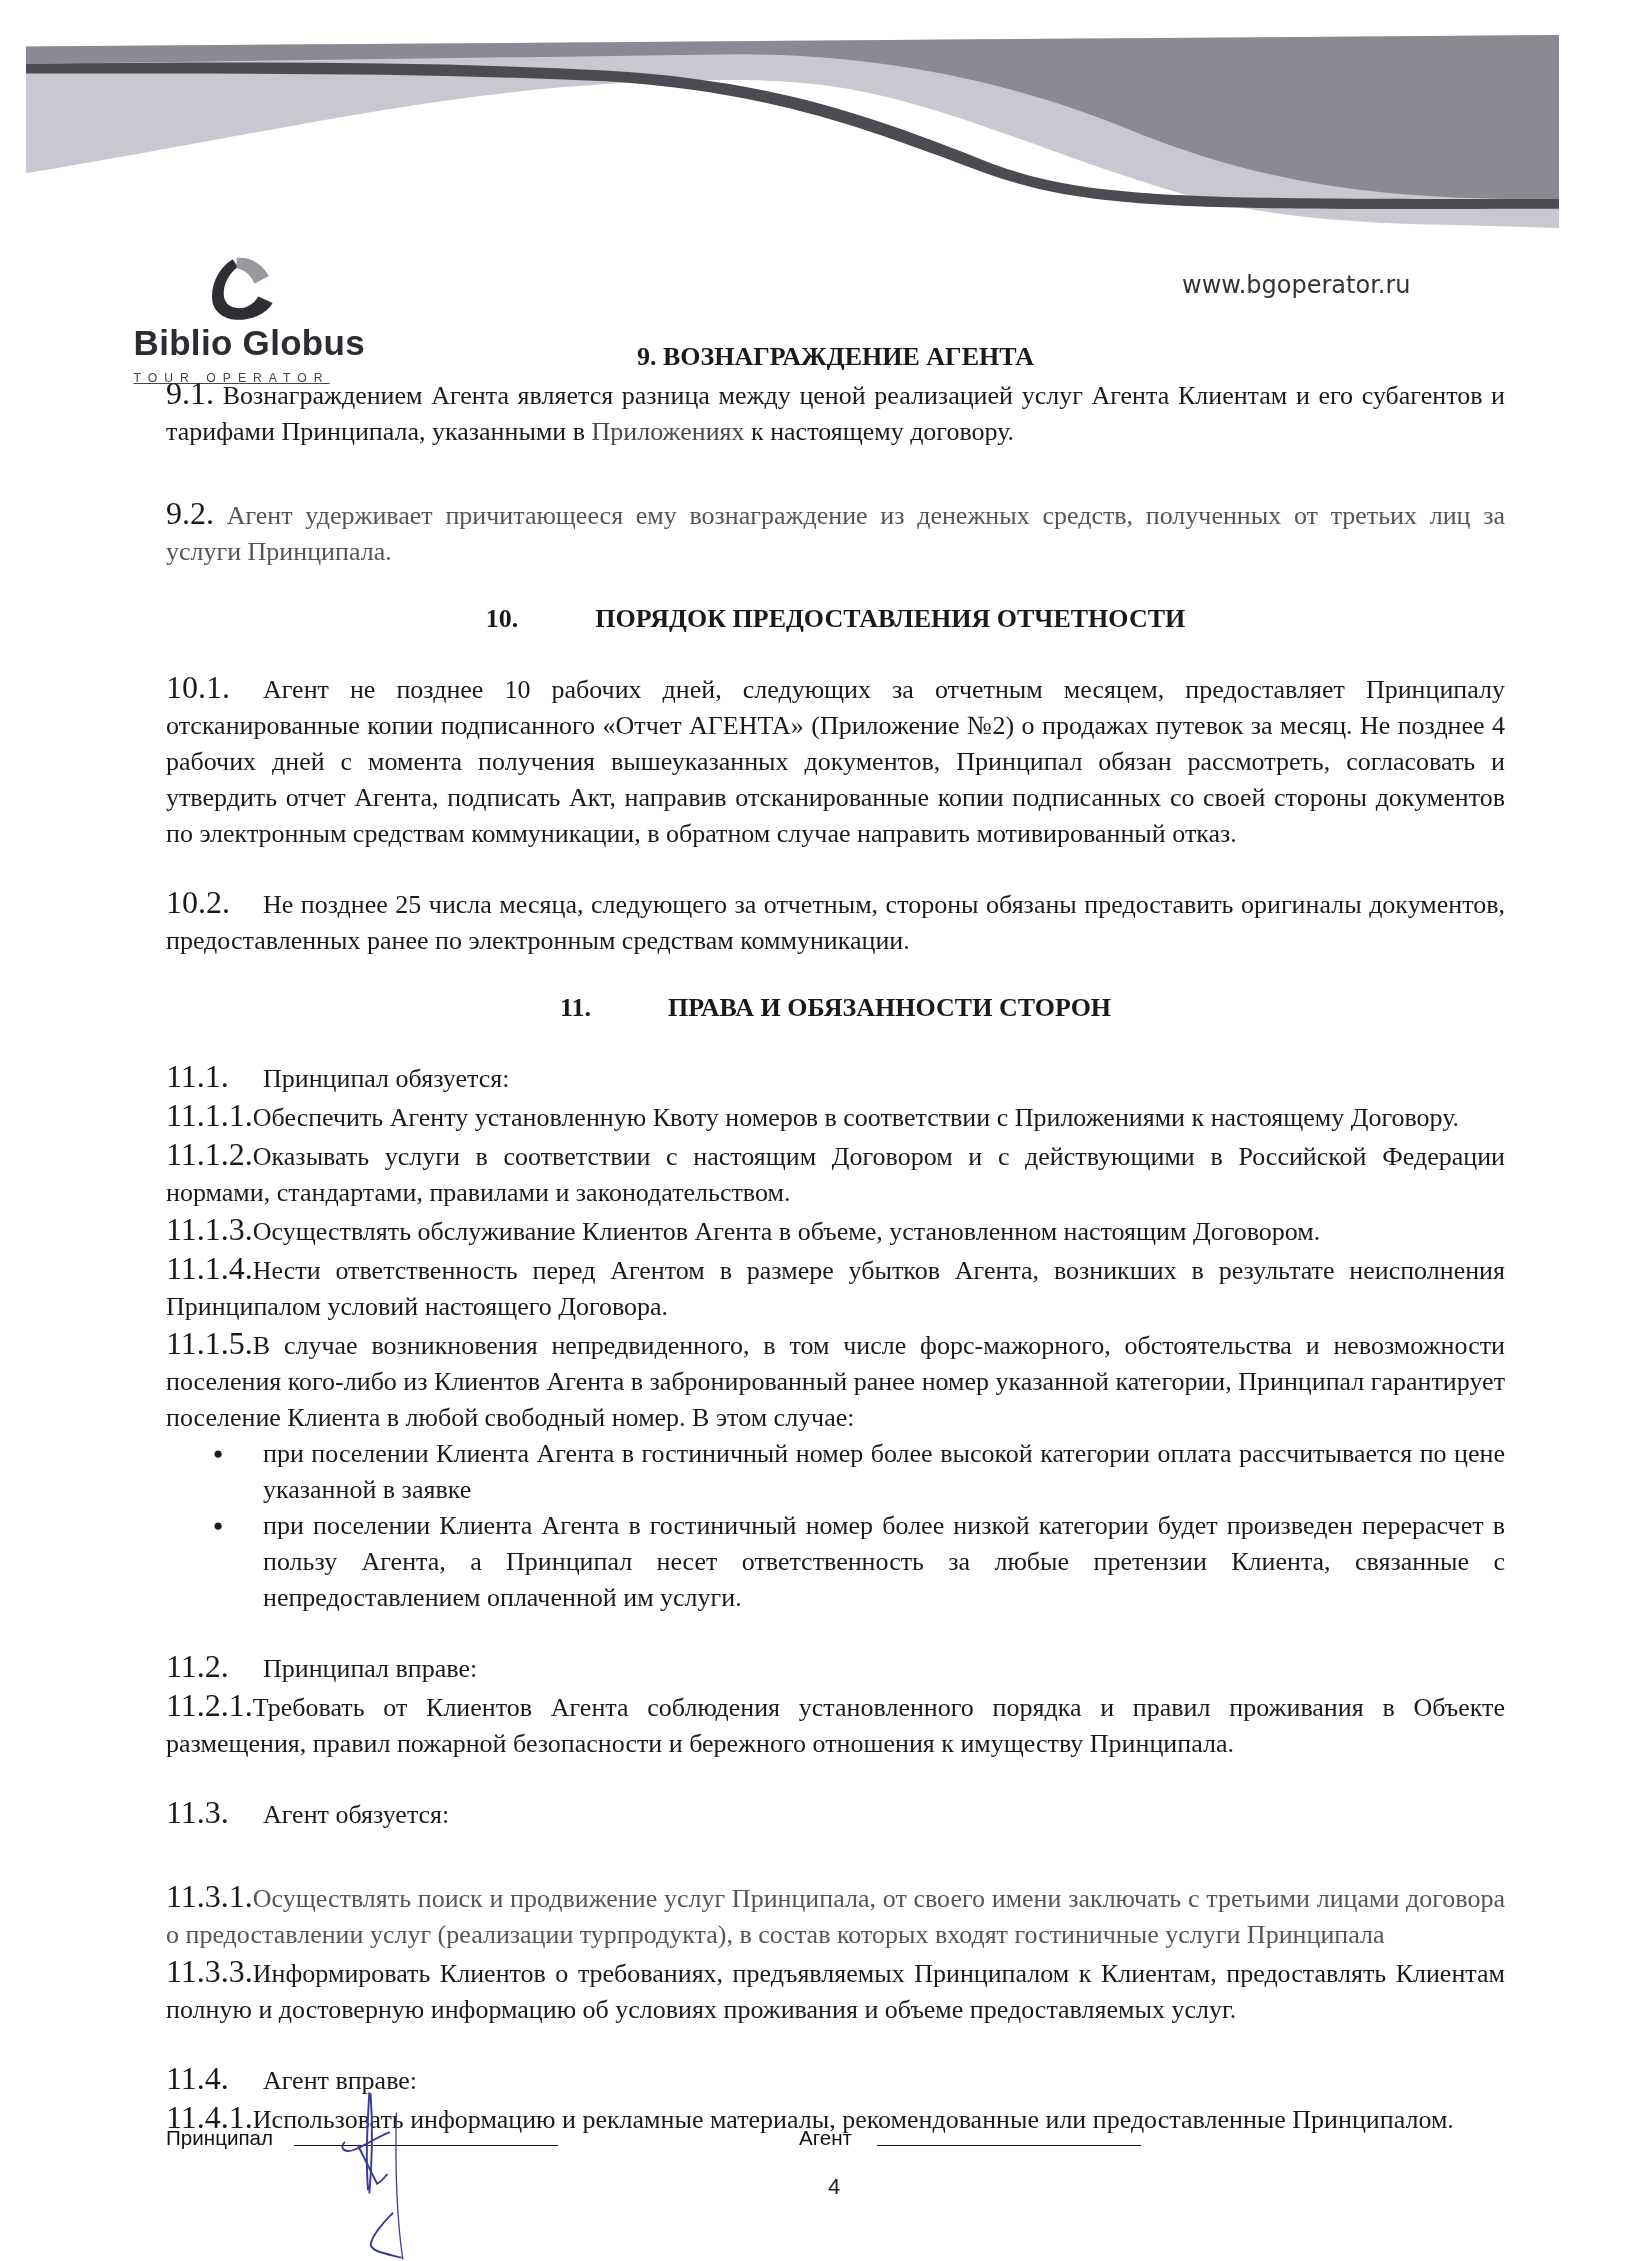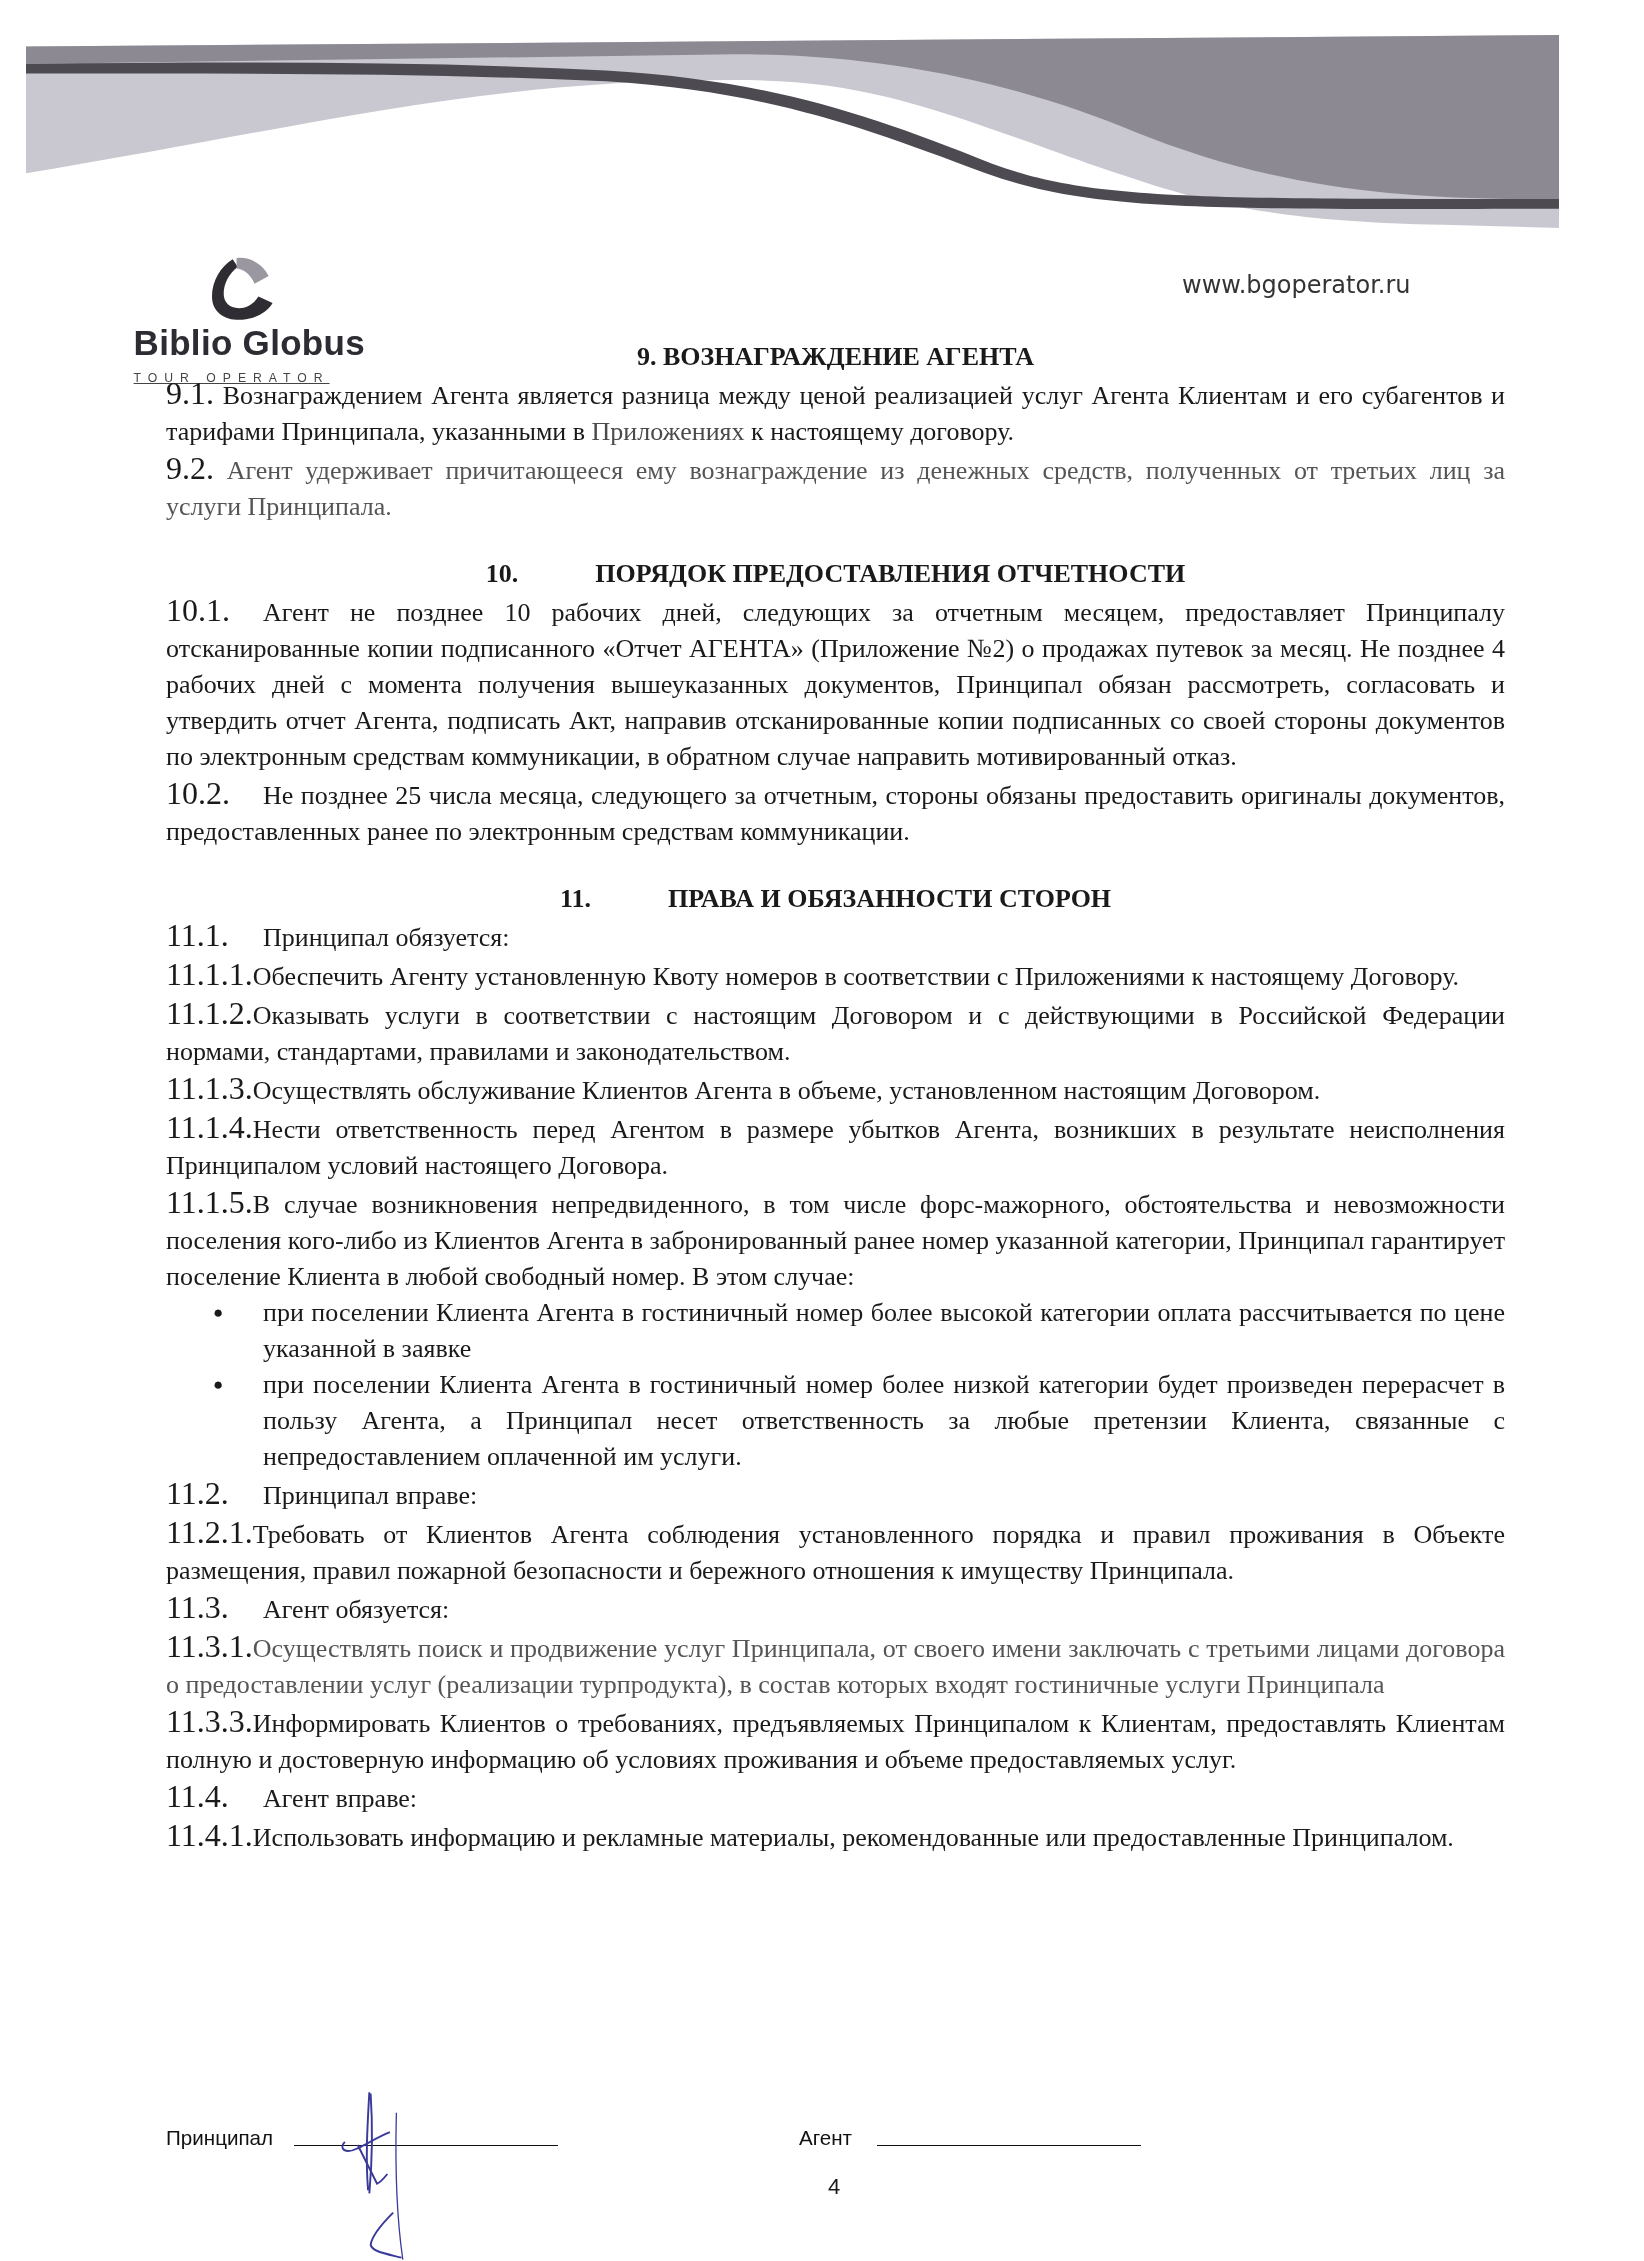--- a/index.html
+++ b/index.html
@@ -13,23 +13,23 @@
                font-size:35px; color:#2c2c32; letter-spacing:0.3px; line-height:36px; }
   .logo-sub { font-family:"Liberation Sans", "DejaVu Sans", sans-serif; font-size:12.2px;
               letter-spacing:7px; color:#444; margin-top:10px;text-decoration:underline; }
   .site { position:absolute; left:1182px; top:271px; font-family:"DejaVu Sans", sans-serif;
           font-size:24px; color:#333; }
   .content { position:absolute; left:166px; top:338px; width:1339px; font-size:26px; line-height:36px; }
   .h { text-align:center; font-weight:bold; font-size:26px; line-height:37px; }
   .h .num { display:inline-block; margin-right:77px; }
   .p { text-align:justify; text-align-last:left; }
   .p .n { font-weight:normal; font-size:32px; }
-  .p .n.sp { display:inline-block; width:97px; }
+  .p .n.sp { display:inline-block; width:97px;margin-top:32px; }
   .gap { height:30px; }
-  .grey { color:#555; }
+  .grey { color:#555;margin-top:45px; }
   .link { color:#4a4a4a; }
   ul.bul { list-style:none; margin:0; padding:0 0 0 97px; }
   ul.bul li { position:relative; text-align:justify; text-align-last:left; }
   ul.bul li::before { content:"●"; position:absolute; left:-50px; top:0; font-size:17px; }
   .sigline { position:absolute; top:2126px; font-family:"Liberation Sans", "DejaVu Sans", sans-serif;
              font-size:20.6px; color:#111; display:flex; align-items:flex-end; }
   .sigline .line { display:inline-block; border-bottom:1.9px solid #111; height:0; margin-left:1.3px; margin-bottom:3.9px; }
   .pageno { position:absolute; left:828px; top:2174px; font-family:"Liberation Sans", "DejaVu Sans", sans-serif; font-size:22px; }
   .signature { position:absolute; left:332px; top:2087px; width:103px; height:174px; }
 </style>

